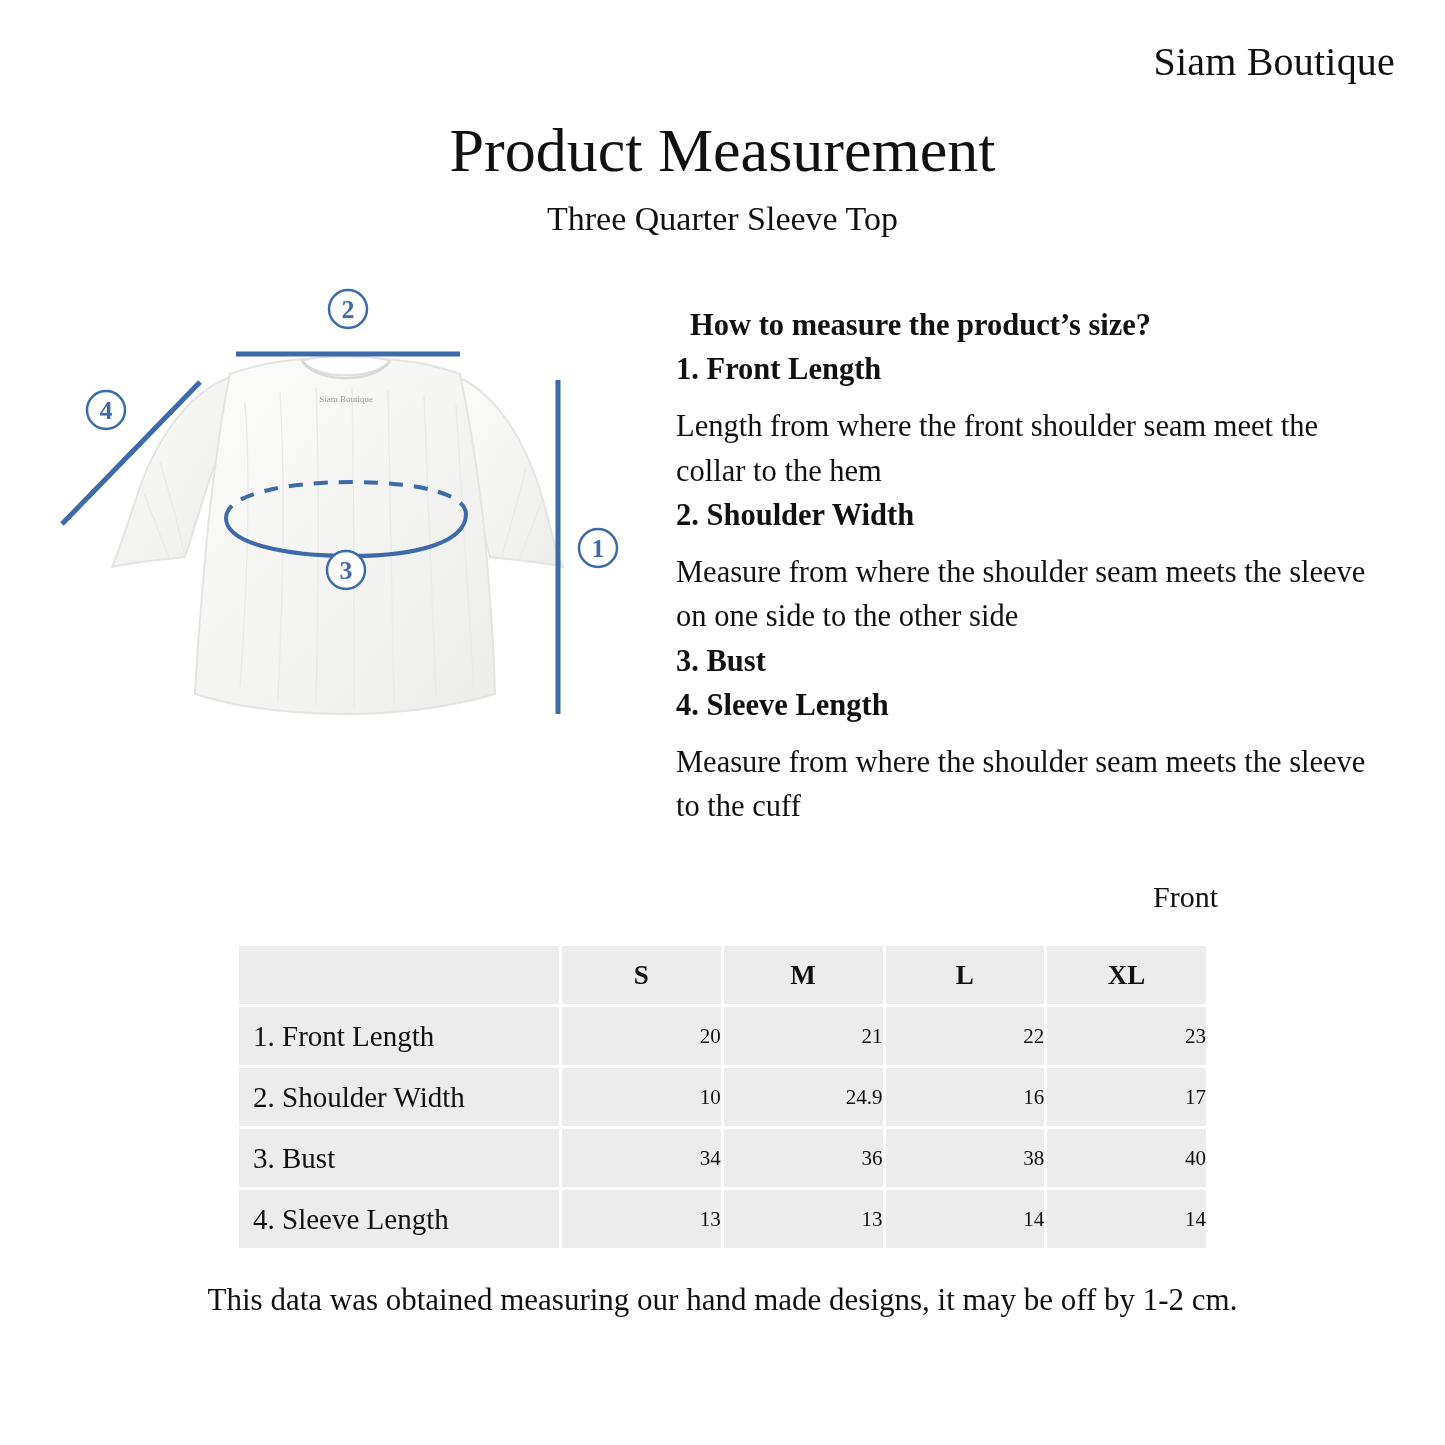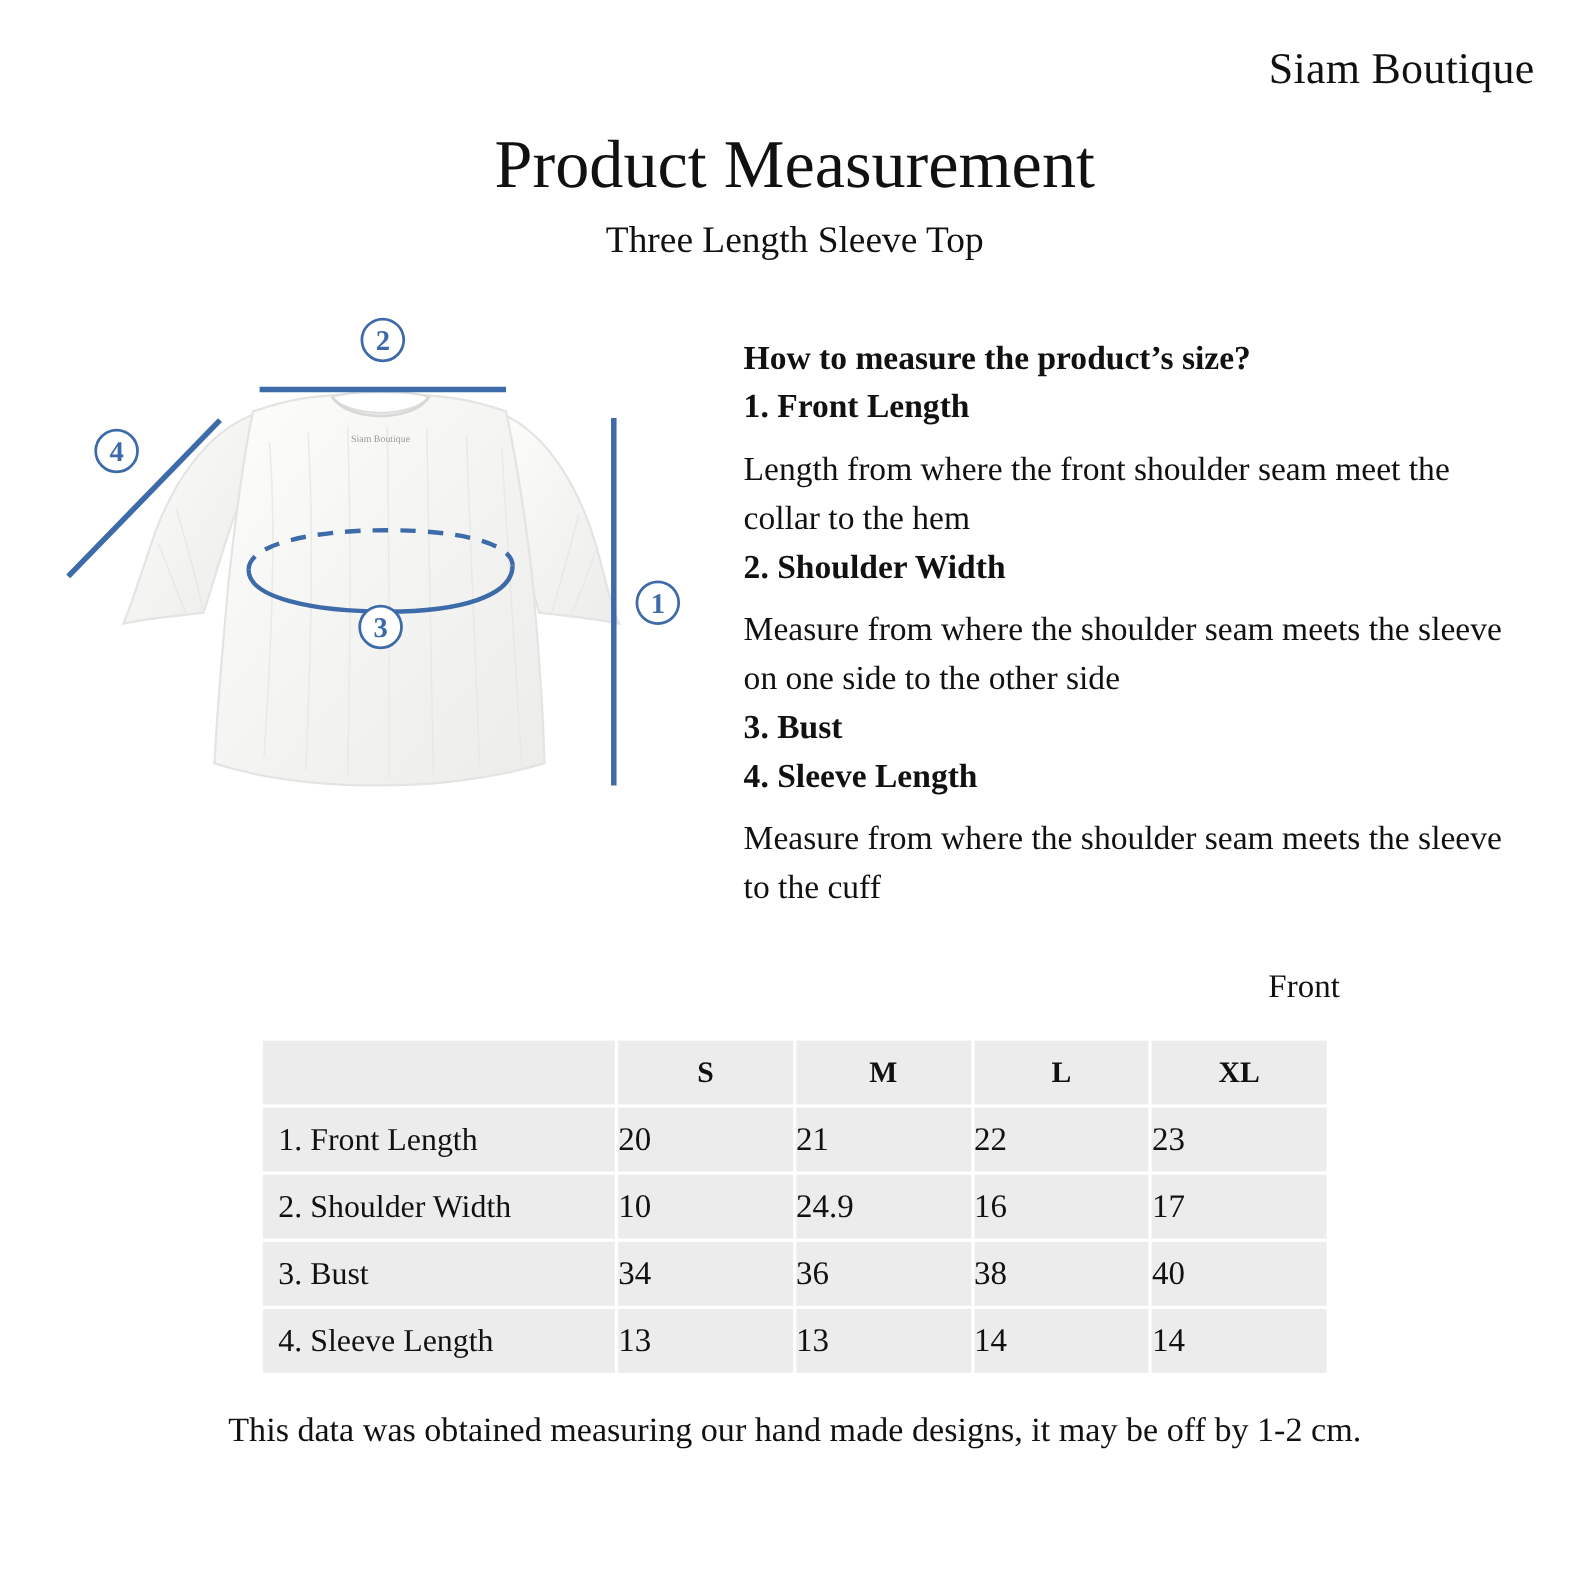--- a/index.html
+++ b/index.html
@@ -60,20 +60,21 @@
     position: absolute;
     left: 676px;
     top: 303px;
     width: 700px;
     font-size: 30.5px;
     line-height: 1.45;
   }
   .instructions .q {
     font-weight: bold;
     font-size: 30.5px;
+    margin-left: 14px;
   }
   .instructions .step-title {
     font-weight: bold;
   }
   .instructions .step-body {
     font-weight: normal;
     margin-top: 13px;
   }
   .unit-label {
     position: absolute;
@@ -109,42 +110,42 @@
   table.size-table thead th.blank {
     background: #ececec;
   }
   table.size-table tbody td.rowlabel {
     text-align: left;
     padding-left: 14px;
     width: 308px;
     font-size: 29px;
   }
   table.size-table tbody td.val {
-    text-align: left;
+    text-align: right;
     width: 160px;
-    font-size: 30px;
+    font-size: 21px;
   }
   
   .footnote {
     position: absolute;
     top: 1282px;
     left: 0;
     width: 1445px;
     text-align: center;
     font-size: 31px;
   }
 </style>
 </head>
 <body>
 
 <div class="page">
 
   <div class="brand">Siam Boutique</div>
   <div class="main-title">Product Measurement</div>
-  <div class="sub-title">Three Length Sleeve Top</div>
+  <div class="sub-title">Three Quarter Sleeve Top</div>
 
   <div class="illustration">
     <svg width="620" height="500" viewBox="0 0 620 500" xmlns="http://www.w3.org/2000/svg">
       <defs>
         <linearGradient id="fabric" x1="0" y1="0" x2="1" y2="1">
           <stop offset="0%" stop-color="#fdfdfc"></stop>
           <stop offset="50%" stop-color="#f4f4f2"></stop>
           <stop offset="100%" stop-color="#ececeb"></stop>
         </linearGradient>
       </defs>

